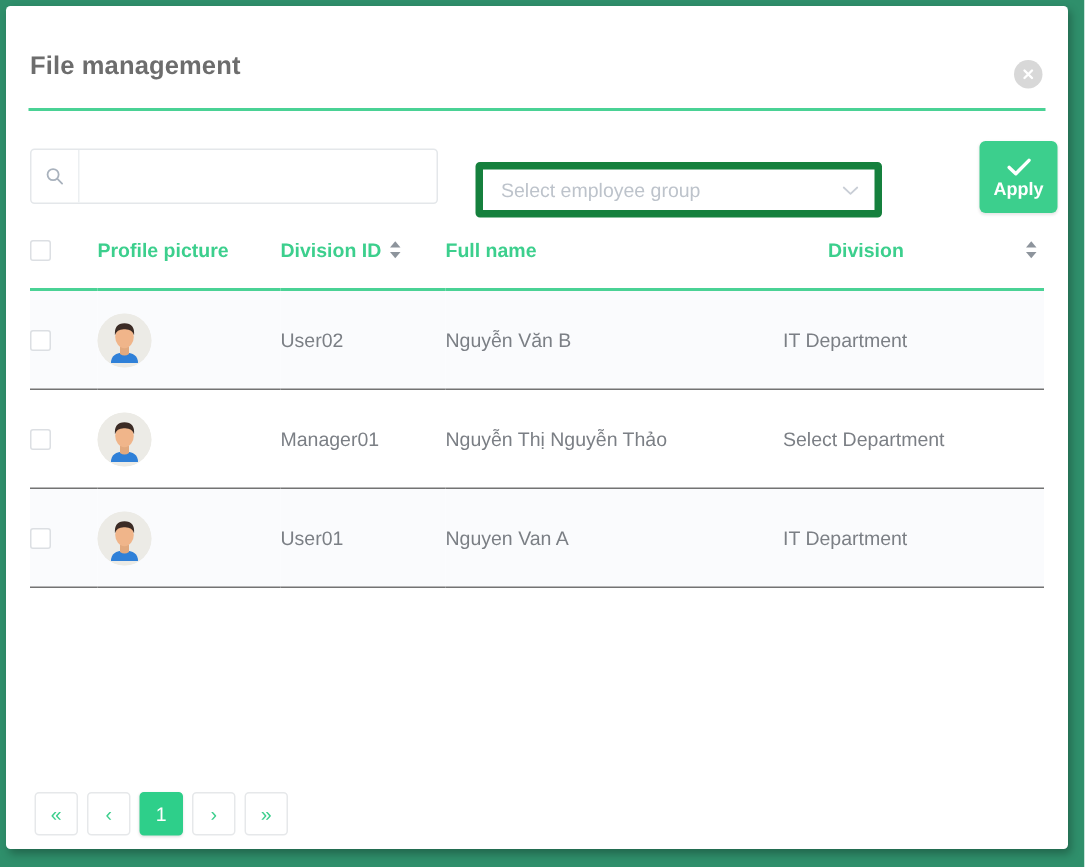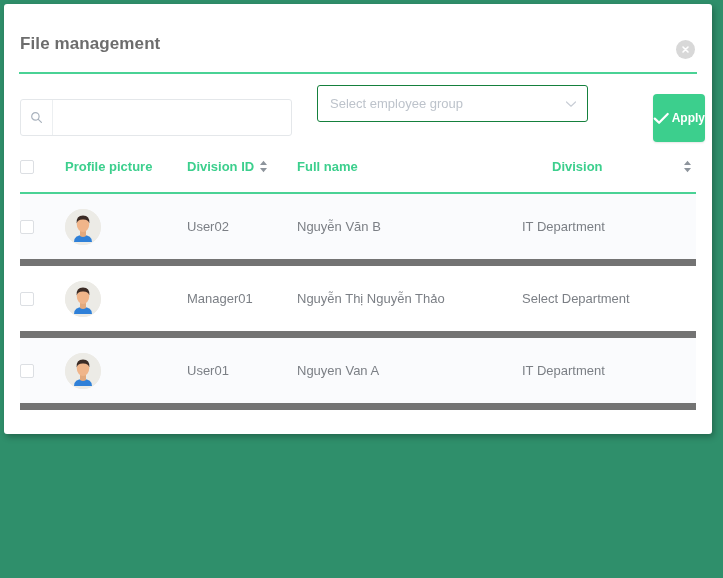--- a/index.html
+++ b/index.html
@@ -22,21 +22,21 @@
     background: #2f8f6b;
     box-sizing: border-box;
   }
 
   
   .modal {
     position: absolute;
     left: 4px;
     top: 4px;
     width: 708px;
-    height: 430px;
+    height: 562px;
     background: #ffffff;
     border-radius: 3px;
     box-shadow: 2px 3px 6px rgba(0,0,0,0.28);
     box-sizing: border-box;
     overflow: hidden;
   }
 
   
   .modal-header {
     position: relative;
@@ -115,24 +115,24 @@
     font-family: "Liberation Sans", sans-serif;
     font-size: 13px;
     color: #555;
     padding: 0 8px;
     background: transparent;
     min-width: 0;
   }
   .select-box {
     position: absolute;
     left: 313px;
-    top: 1px;
+    top: 24px;
     width: 271px;
     height: 37px;
-    border: 1px solid #15803d;
+    border: 5px solid #15803d;
     border-radius: 3px;
     background: #fff;
     box-sizing: border-box;
     display: flex;
     align-items: center;
     padding: 0 10px 0 12px;
     cursor: pointer;
   }
   .select-placeholder {
     flex: 1;
@@ -148,21 +148,21 @@
     left: 649px;
     top: 10px;
     width: 52px;
     height: 48px;
     background: #3ccf8d;
     border: none;
     border-radius: 4px;
     color: #ffffff;
     cursor: pointer;
     display: flex;
-    flex-direction: row;
+    flex-direction: column;
     align-items: center;
     justify-content: center;
     gap: 2px;
     font-family: "Liberation Sans", sans-serif;
     padding: 0;
     box-shadow: 0 1px 2px rgba(0,0,0,0.10);
   }
   .apply-label {
     font-size: 12px;
     font-weight: bold;
@@ -208,21 +208,21 @@
     justify-content: space-between;
     padding-right: 4px;
     margin-left: 30px;
   }
 
   table.grid td {
     font-size: 13px;
     color: #7b7f85;
     height: 65px;
     vertical-align: middle;
-    border-bottom: 7px solid #737373;
+    border-bottom: 1px solid #737373;
     padding: 0;
   }
   tr.row-alt td { background: #fafbfd; }
 
   .cell-check { padding-left: 6px; }
   .cell-avatar { padding-left: 8px; }
 
   .chk {
     width: 14px;
     height: 14px;

